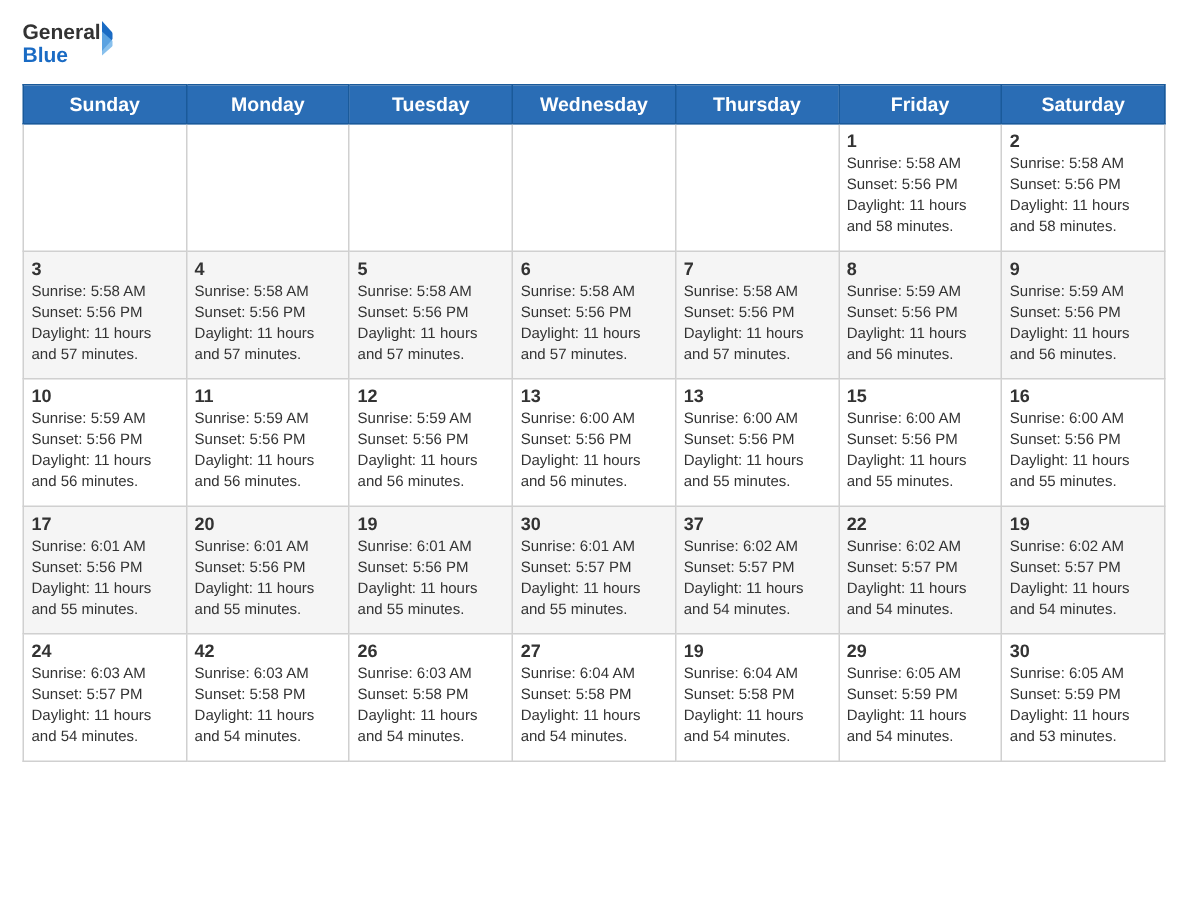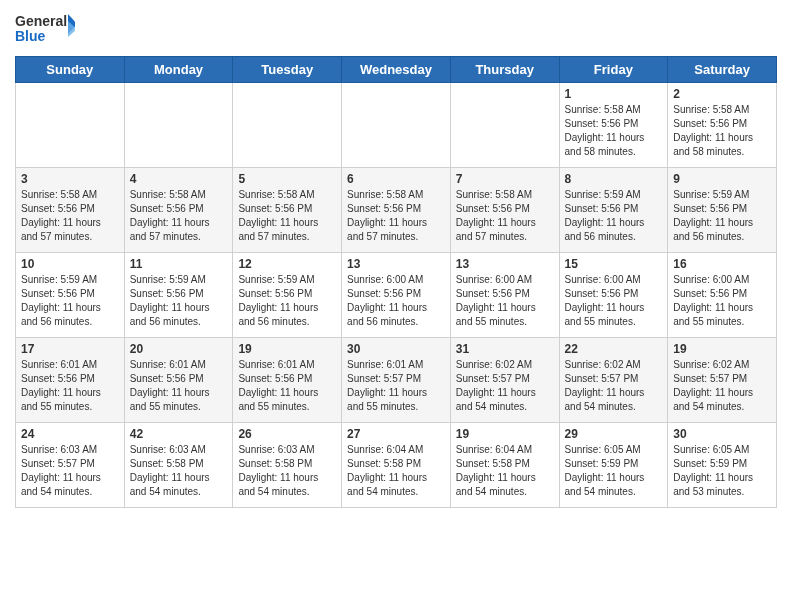--- a/index.html
+++ b/index.html
@@ -211,21 +211,21 @@
           </td>
           <td>
             <span class="day-num">19</span>
             <div class="day-info">Sunrise: 6:01 AM<br>Sunset: 5:56 PM<br>Daylight: 11 hours<br>and 55 minutes.</div>
           </td>
           <td>
             <span class="day-num">30</span>
             <div class="day-info">Sunrise: 6:01 AM<br>Sunset: 5:57 PM<br>Daylight: 11 hours<br>and 55 minutes.</div>
           </td>
           <td>
-            <span class="day-num">31</span>
+            <span class="day-num">37</span>
             <div class="day-info">Sunrise: 6:02 AM<br>Sunset: 5:57 PM<br>Daylight: 11 hours<br>and 54 minutes.</div>
           </td>
           <td>
             <span class="day-num">22</span>
             <div class="day-info">Sunrise: 6:02 AM<br>Sunset: 5:57 PM<br>Daylight: 11 hours<br>and 54 minutes.</div>
           </td>
           <td>
             <span class="day-num">19</span>
             <div class="day-info">Sunrise: 6:02 AM<br>Sunset: 5:57 PM<br>Daylight: 11 hours<br>and 54 minutes.</div>
           </td>

